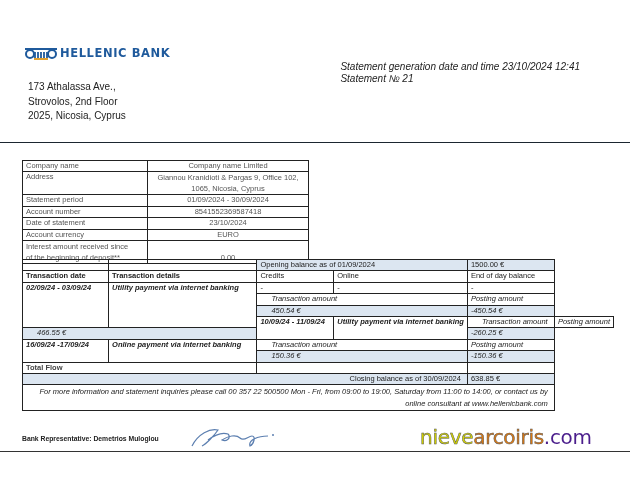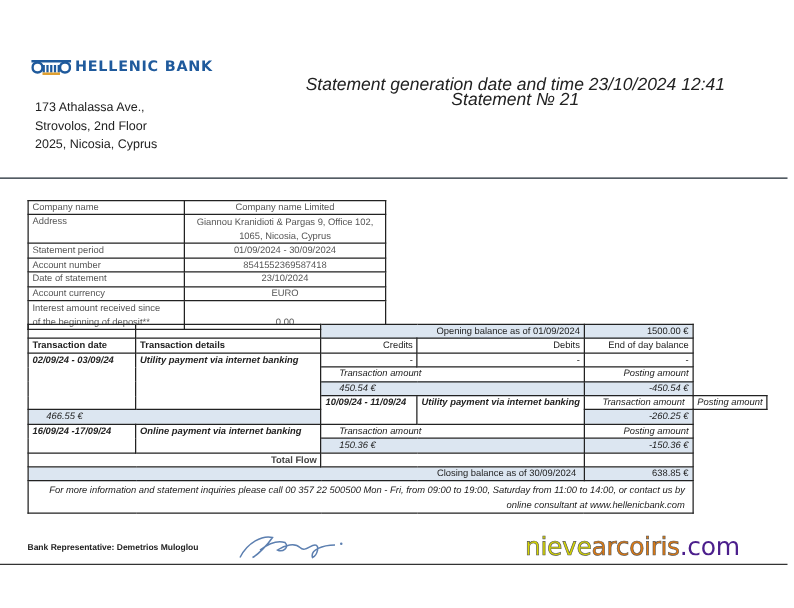--- a/index.html
+++ b/index.html
@@ -3,34 +3,34 @@
 <meta charset="utf-8">
 <style>
   html, body { margin: 0; padding: 0; }
   body { width: 635px; height: 486px; background: #ffffff; position: relative; overflow: hidden;
          font-family: "Liberation Sans", sans-serif; color: #222; }
   .abs { position: absolute; }
   .logo { left: 25px; top: 46px; display: flex; align-items: center; gap: 3px; }
   .logo-mark { width: 32px; height: 13px; position: relative; }
   .logo-text { font-family: "DejaVu Sans", sans-serif; font-weight: bold; font-size: 11.5px; color: #1f5a9c; letter-spacing: 0.6px; }
   .addr { left: 28px; top: 80px; font-size: 10px; line-height: 14.5px; color: #222; }
-  .hdr-right { right: 55px; top: 61px; text-align: center; font-size: 14px; font-style: italic; line-height: 12px; color: #222; }
+  .hdr-right { right: 55px; top: 61px; text-align: left; font-size: 10px; font-style: italic; line-height: 12px; color: #222; }
   .rule { left: 0; top: 142px; width: 630px; height: 1px; background: #1b2630; }
 
   table { border-collapse: collapse; position: absolute; font-size: 7.5px; }
   td { border: 1px solid #222; padding: 0 3px; height: 10.4px; line-height: 10.4px; white-space: nowrap; }
   .lt { left: 22px; top: 160px; width: 287px; color: #555; }
   .lt td.k { width: 118px; }
   .lt td.v { text-align: center; }
   .lt td.v2 { line-height: 11px; }
 
   .tx { left: 22px; top: 259px; width: 592px; }
   .tx td { color: #222; }
   .blue { background: #dce6f1; }
-  .c { text-align: right; }
+  .c { text-align: left; }
   .i { font-style: italic; }
   .b { font-weight: bold; }
   .footer td { white-space: normal; text-align: right; font-style: italic; line-height: 11.5px; padding: 1px 6px; font-size: 7.5px; }
 
   .rep { left: 22px; top: 435px; font-size: 6.8px; font-weight: bold; color: #222; }
   .sig { left: 188px; top: 426px; width: 90px; height: 22px; }
   .brand { left: 420px; top: 425px; font-family: "DejaVu Sans", sans-serif; font-weight: normal; font-size: 20px; letter-spacing: -0.3px; }
   .rule2 { left: 0; top: 451px; width: 630px; height: 1px; background: #333; }
 </style>
 </head>
@@ -111,21 +111,21 @@
       <tr>
     <td></td>
     <td></td>
     <td colspan="2" class="blue c">Opening  balance as of 01/09/2024</td>
     <td class="blue c">1500.00 €</td>
   </tr>
   <tr>
     <td class="b">Transaction date</td>
     <td class="b">Transaction details</td>
     <td class="c">Credits</td>
-    <td class="c">Debits</td>
+    <td class="c">Online</td>
     <td class="c">End of day balance</td>
   </tr>
 
   <tr>
     <td rowspan="4" class="i b" style="vertical-align:top">02/09/24 - 03/09/24</td>
     <td rowspan="4" class="i b" style="vertical-align:top">Utility payment via internet banking</td>
     <td class="c">-</td>
     <td class="c">-</td>
     <td class="c">-</td>
   </tr>

